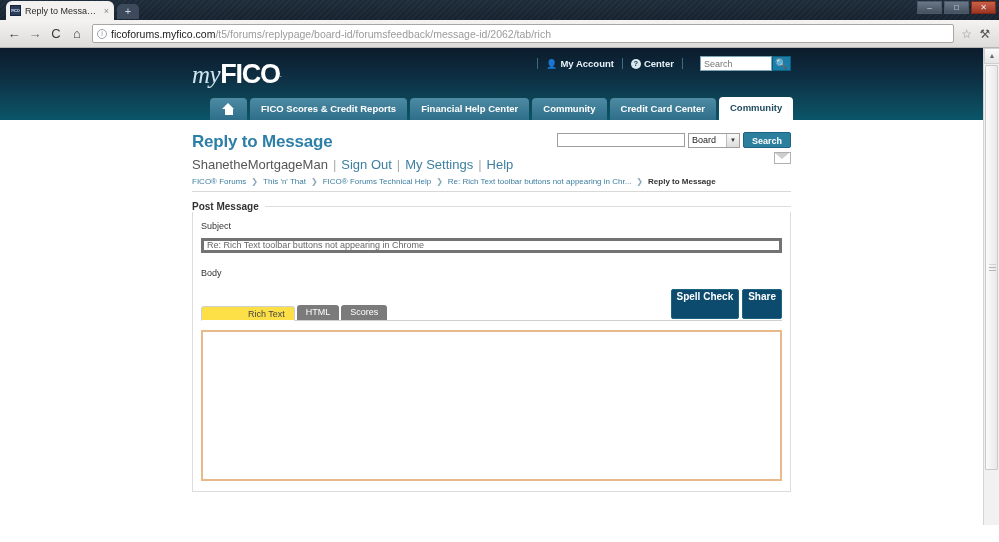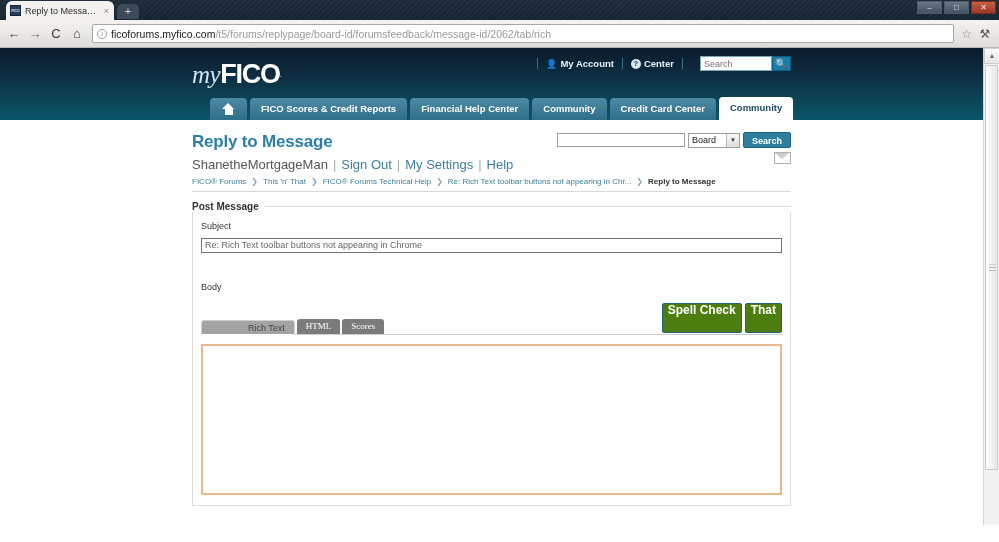--- a/index.html
+++ b/index.html
@@ -266,45 +266,45 @@
   }
   .fs-legend .rule { flex: 1; height: 1px; background: #dcdcdc; }
   .fs-body {
     border: 1px solid #dcdcdc; border-top: none;
     padding: 9px 8px 10px 8px;
   }
 
   .flabel { font-size: 9px; color: #333; margin-bottom: 3px; }
   .subject-in {
     width: 100%; height: 15px;
-    border: 1px solid #737373; background: #fff;
+    border: 3px solid #737373; background: #fff;
     font-size: 9px; color: #666; padding: 0 3px;
     font-family: "Liberation Sans", sans-serif;
   }
 
   .edtabs {
     display: flex; align-items: flex-end; margin-top: 11px;
     border-bottom: 1px solid #cfcfcf; position: relative;
   }
   .edtab {
     height: 15px; padding: 0 9px; font-size: 9px;
     line-height: 15px; border-radius: 3px 3px 0 0; margin-right: 2px;
   }
-  .edtab.off { background: #7b7b7b; color: #fff; font-family: Liberation Serif, serif; }
+  .edtab.off { background: #7b7b7b; color: #fff; }
   .edtab.on {
-    background: #a3a3a3; color: #444;
+    background: #fde047; color: #444;
     border: 1px solid #cfcfcf; border-bottom: 1px solid #fff;
     margin-bottom: -1px;
     padding-left: 46px;
   }
   .edbtns { margin-left: auto; display: flex; gap: 3px; padding-bottom: 1px; }
   .tealbtn {
-    height: 30px; padding: 0 5px; background: #4d7c0f;
+    height: 30px; padding: 0 5px; background: #0c4a6e;
     border: 1px solid #1d6480; border-radius: 2px;
-    color: #fff; font-size: 12px; font-weight: bold; line-height: 13px;
+    color: #fff; font-size: 10px; font-weight: bold; line-height: 13px;
   }
   .editor-area {
     margin-top: 9px; height: 151px;
     border: 2px solid #e8b98a; background: #fff;
   }
 
   .ckrow { display: flex; align-items: center; gap: 4px; font-size: 9px; color: #333; }
   .ckbox {
     width: 10px; height: 10px; background: #f0f0f0;
     border: 1px solid #a9a9a9;
@@ -423,29 +423,29 @@
         <div class="fs">
           <div class="fs-legend">
             <span>Post Message</span>
             <span class="rule"></span>
           </div>
           <div class="fs-body">
 
             <div class="flabel">Subject</div>
             <input class="subject-in" type="text" value="Re: Rich Text toolbar buttons not appearing in Chrome" style="">
 
-            <div class="flabel" style="margin-top:29px">Body</div>
+            <div class="flabel" style="margin-top:15px">Body</div>
 
             <div class="edtabs">
               <div class="edtab on">Rich Text</div>
               <div class="edtab off">HTML</div>
               <div class="edtab off">Scores</div>
               <div class="edbtns">
                 <span class="tealbtn">Spell Check</span>
-                <span class="tealbtn">That</span>
+                <span class="tealbtn">Share</span>
               </div>
             </div>
 
             <div class="editor-area"></div>
           </div>
         </div>
 
 
       </div>
     </div>

